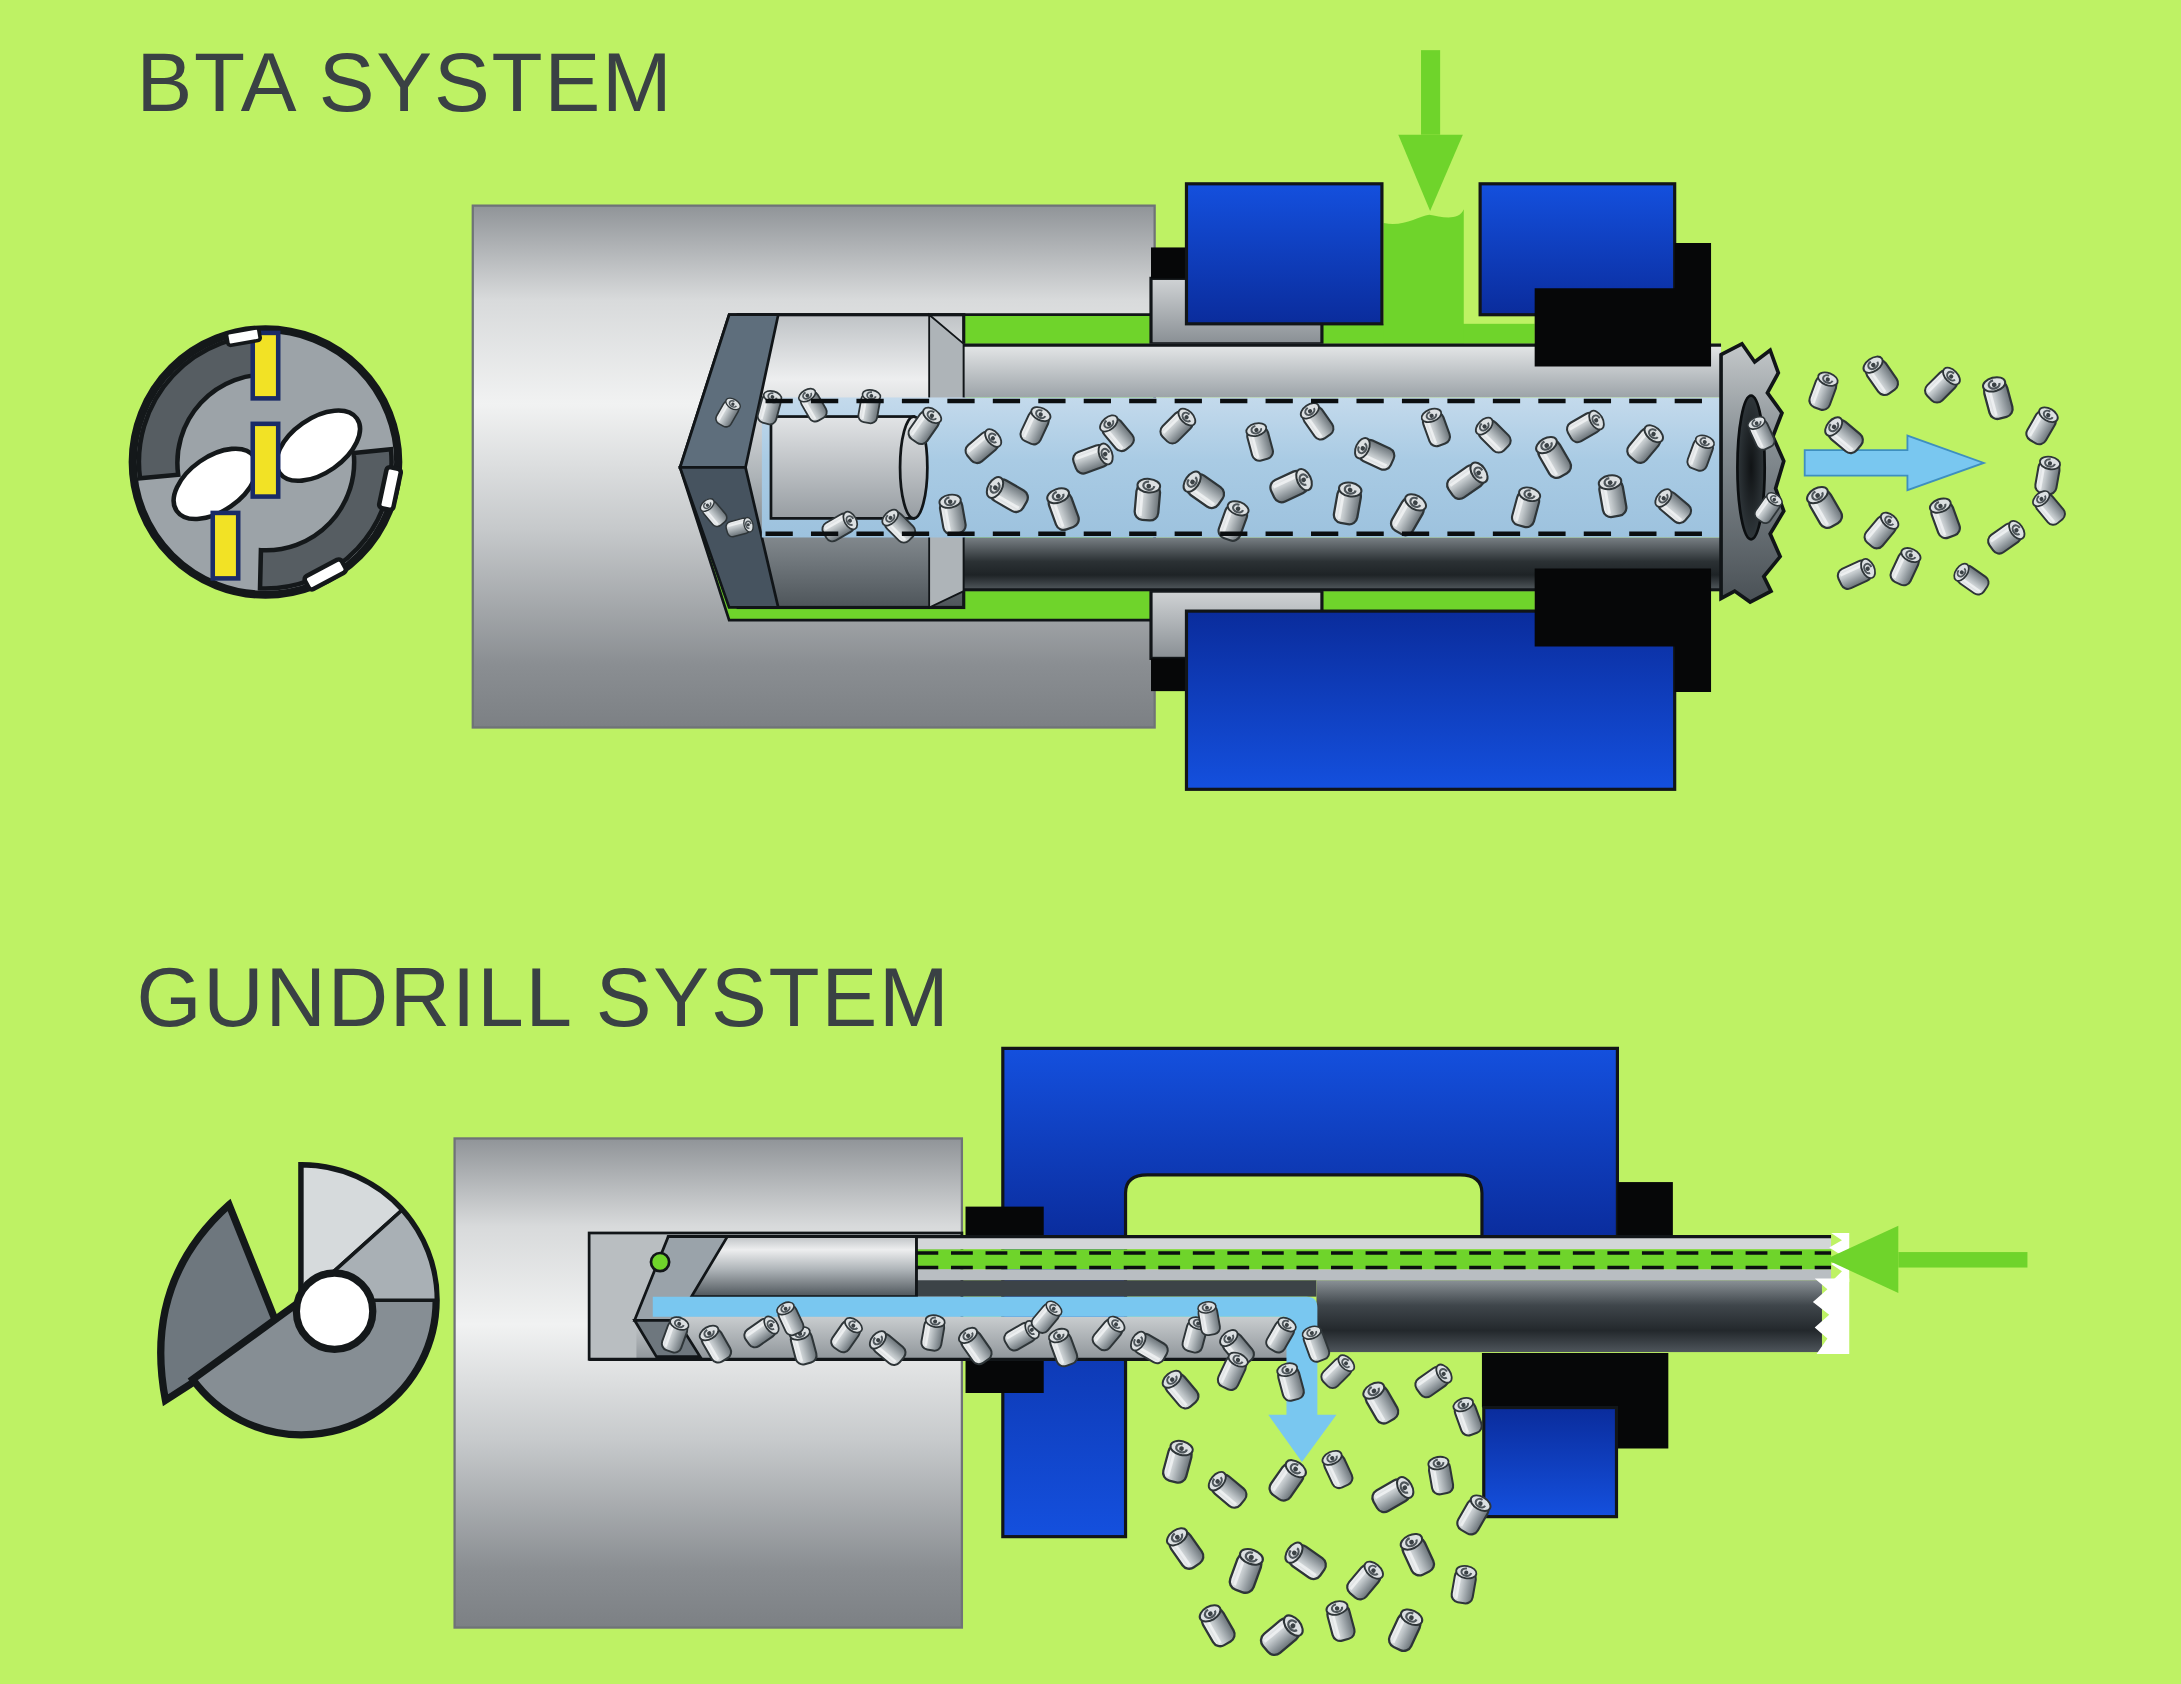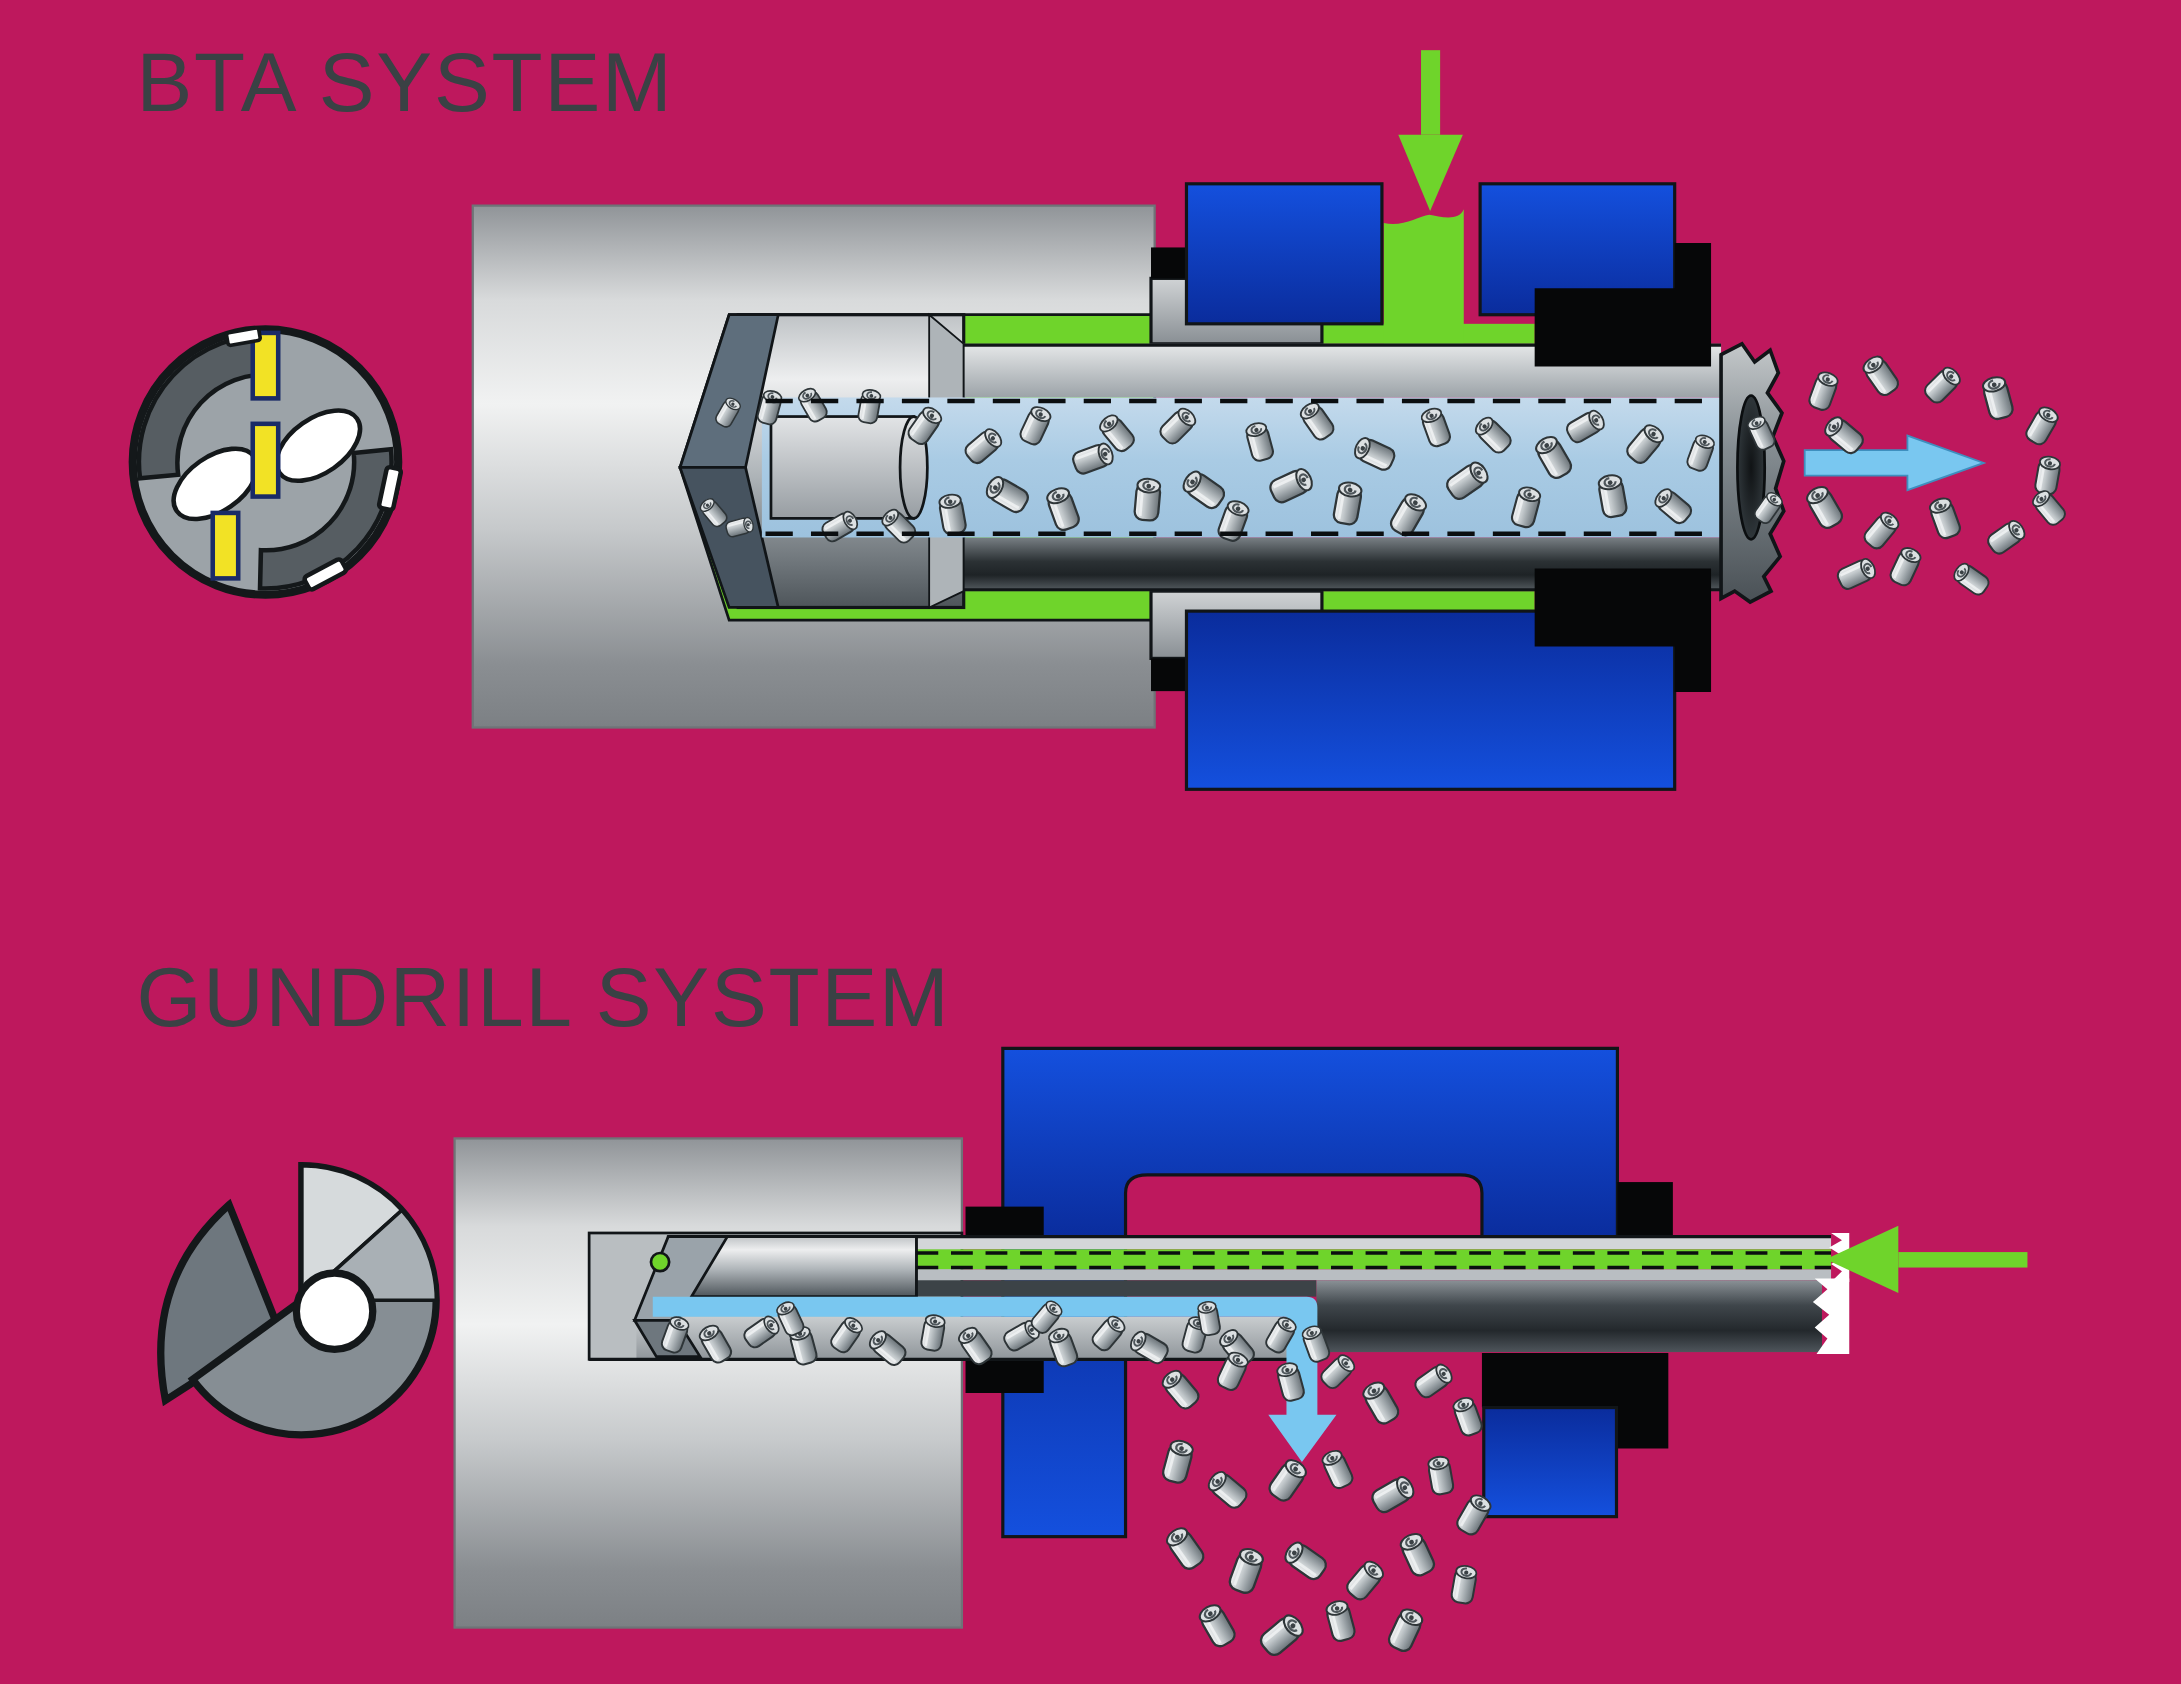--- a/index.html
+++ b/index.html
@@ -1,16 +1,16 @@
 <!DOCTYPE html>
 <html style="--coolant_green: #6FD42B; --channel_blue: #79C7F0; --bore_blue: #A9CBE4; --fixture_blue_light: #1450DE; --fixture_blue_dark: #0A2C9C; --seal_black: #060708; --insert_yellow: #F2E225; --steel_light: #D6D9DB; --steel_dark: #3A4145; --title_color: #3A4144;font-size:14.5px"><head>
 <meta charset="utf-8">
 <style>
   html,body{margin:0;padding:0;background:#ffffff;}
-  .stage{position:relative;width:2182px;height:1685px;background:#be185d;overflow:hidden;
+  .stage{position:relative;width:2182px;height:1685px;background:#bef264;overflow:hidden;
          font-family:"Liberation Sans", sans-serif;}
   svg{display:block;}
   .title{fill:var(--title_color,#3A4144);font-family:"Liberation Sans",sans-serif;
          font-size:92px;font-weight:500;letter-spacing:2px;}
   .coolant{fill:var(--coolant_green,#6FD42B);}
   .chan{fill:var(--channel_blue,#79C7F0);}
   .seal{fill:var(--seal_black,#060708);}
   .yellow{fill:var(--insert_yellow,#F2E225);}
 </style>
 </head>

